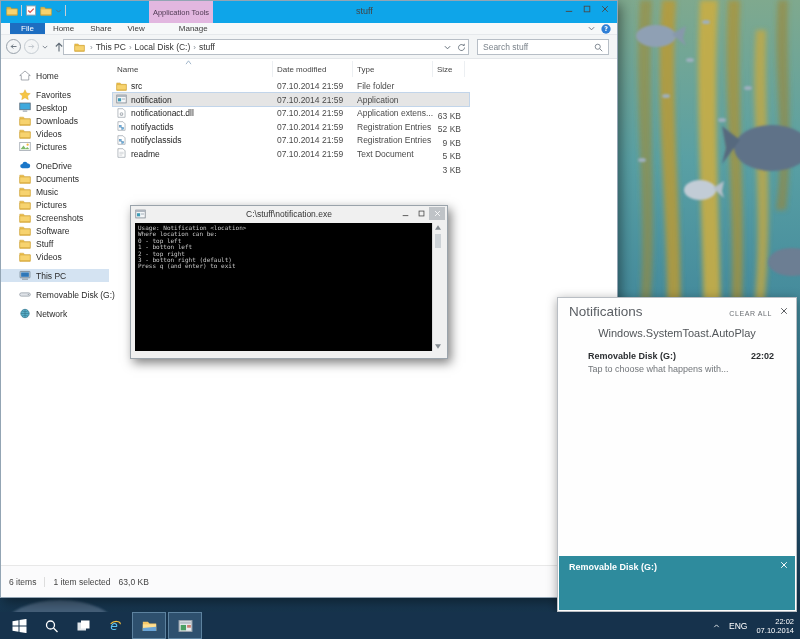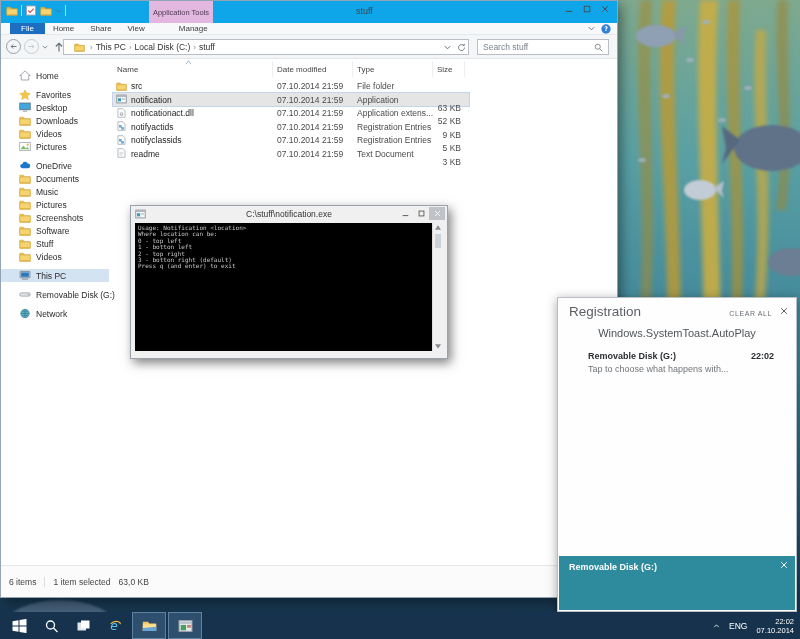--- a/index.html
+++ b/index.html
@@ -71,21 +71,21 @@
   .col { position:absolute; top:0; height:16px; display:flex; align-items:center;
          border-right:1px solid #eceff2; padding-left:4px; }
   .sortcaret { position:absolute; top:-1px; left:72px; width:7px; height:5px; color:#90a8c0; }
   .rowswrap { position:absolute; top:20px; left:4px; width:356px; }
   .frow { position:relative; height:13.5px; font-size:8.5px; color:#4a4a4a; }
   .frow.sel { background:#e5e5e5; outline:1px solid #c2d5ea; }
   .frow .icon { position:absolute; left:3px; top:1.5px; width:11px; height:10px; }
   .c-name { position:absolute; left:18px; top:2px; color:#1e1e1e; }
   .c-date { position:absolute; left:164px; top:2px; }
   .c-type { position:absolute; left:244px; top:2px; }
-  .c-size { position:absolute; left:276px; width:72px; top:10px; text-align:right; }
+  .c-size { position:absolute; left:276px; width:72px; top:18px; text-align:right; }
 
   .statusbar { position:absolute; left:0; right:0; bottom:0; height:32px; border-top:1px solid #e8e8e8;
                background:#fbfbfc; font-size:8.5px; color:#444; display:flex; align-items:center;
                padding-left:8px; gap:8px; }
 
   
   #console { position:absolute; left:130px; top:205px; width:318px; height:154px; background:#f0f0f0;
              border:1px solid #9aa3ab; box-shadow:3px 4px 10px rgba(0,0,0,.5); z-index:3; }
   .c-titlebar { position:relative; height:16px; }
   .c-icon { position:absolute; left:4px; top:3px; width:11px; height:10px; }
@@ -624,21 +624,21 @@
         <span class="icon">
           <svg viewBox="0 0 8 6">
             <path d="M0 0l4 6 4-6z" fill="currentColor"></path>
           </svg>
         </span>
       </span>
   </div>
 </div>
 
 <div id="notif">
-  <div class="n-title">Registration</div>
+  <div class="n-title">Notifications</div>
   <div class="n-clear">CLEAR ALL</div>
   <span class="icon n-close">
       <svg viewBox="0 0 10 10">
         <path d="M1.5 1.5l7 7M8.5 1.5l-7 7" stroke="currentColor" stroke-width="1.2" fill="none"></path>
       </svg>
     </span>
   <div class="n-group">Windows.SystemToast.AutoPlay</div>
   <div class="n-items" id="notif-items">
       <div>
         <div class="n-item-title">

